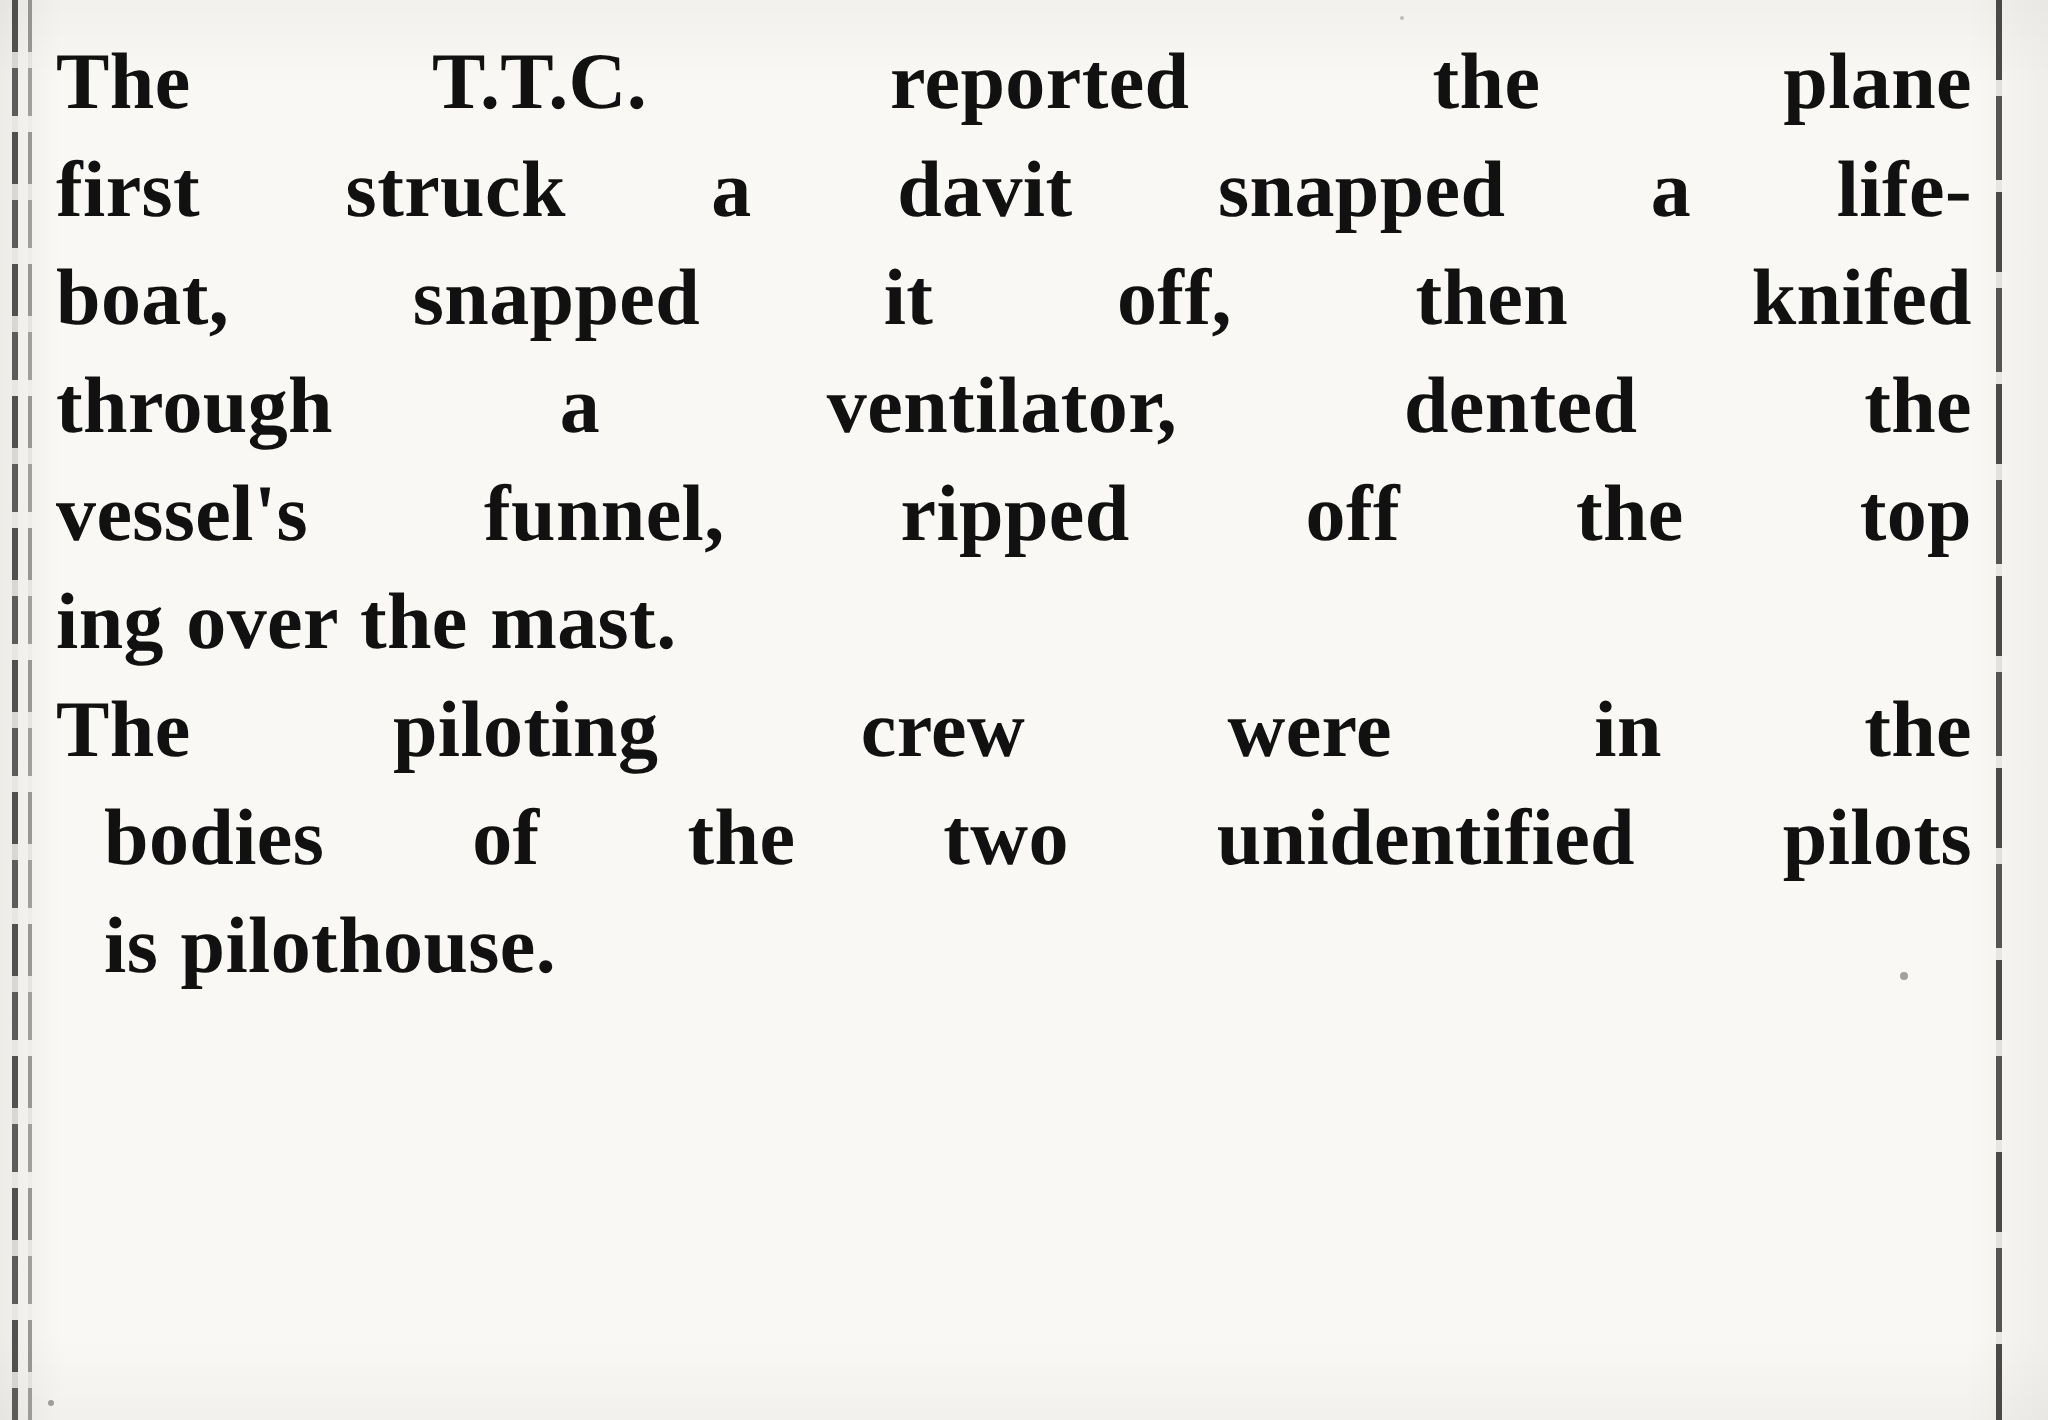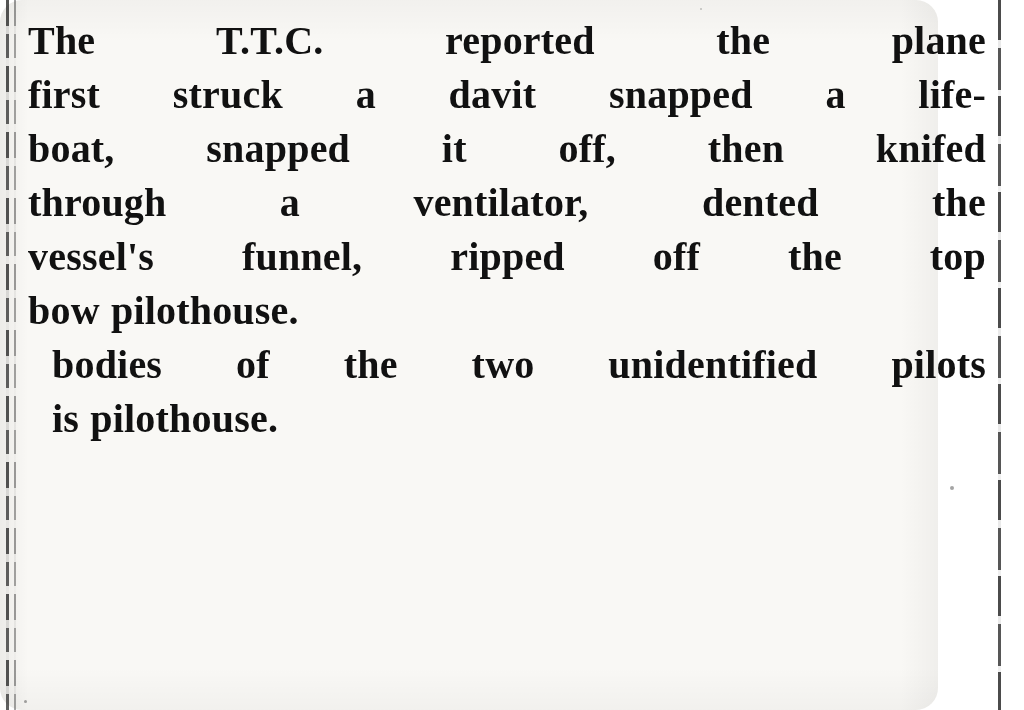--- a/index.html
+++ b/index.html
@@ -9,29 +9,28 @@
   }
   body {
     width: 1024px;
     height: 710px;
     overflow: hidden;
     font-family: "Liberation Serif", serif;
   }
 
   #clipping {
     position: relative;
-    width: 938px;
+    width: 1024px;
     height: 710px;
     background: #f7f6f3;
     
     background-image:
       linear-gradient(90deg, rgba(0,0,0,0.05) 0%, rgba(0,0,0,0.00) 3%, rgba(0,0,0,0.00) 96%, rgba(0,0,0,0.04) 100%),
       linear-gradient(180deg, rgba(0,0,0,0.03) 0%, rgba(0,0,0,0.00) 6%, rgba(0,0,0,0.00) 94%, rgba(0,0,0,0.03) 100%);
     filter: contrast(1.02);
-    border-radius: 22px;
   }
 
   
   .rule-left {
     position: absolute;
     top: 0;
     bottom: 0;
     width: 3px;
     background:
       repeating-linear-gradient(
@@ -117,24 +116,25 @@
   <div class="rule-right"></div>
 
   <div class="column">
 
     <p class="para p1">
       <span class="line">The  T.T.C.  reported  the  plane</span>
       <span class="line">first struck a davit snapped a life-</span>
       <span class="line">boat, snapped it off, then knifed</span>
       <span class="line">through a ventilator, dented the</span>
       <span class="line">vessel's funnel, ripped off the top</span>
+      <span class="line last">ing over the mast.</span>
     </p>
 
     <p class="para p2">
-      <span class="line last">bow pilothouse.</span>
+      <span class="line">The  piloting  crew  were  in  the</span>
     </p>
 
     <p class="para p3">
       <span class="line plain">bodies of the two unidentified pilots</span>
       <span class="line plain last">is pilothouse.</span>
     </p>
 
   </div>
 
   <div class="speck" style="left: 950px; top: 486px; width: 4px; height: 4px;"></div>

